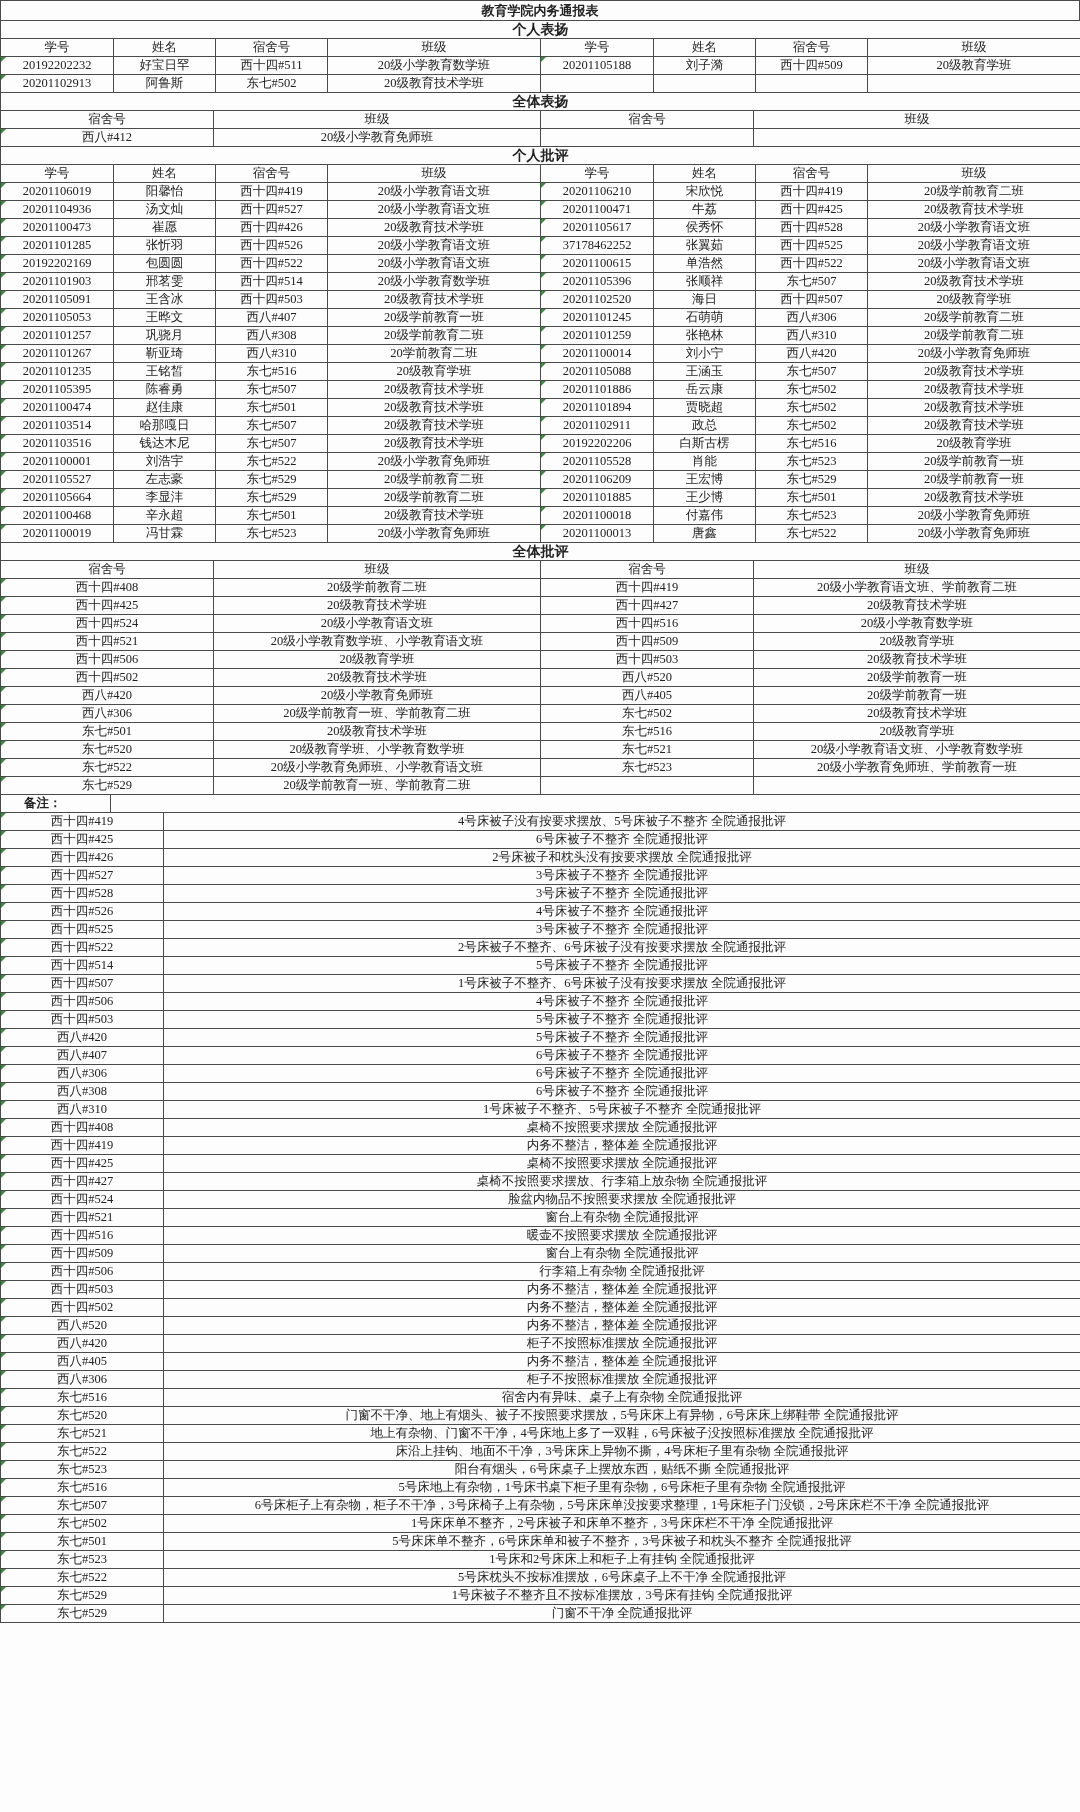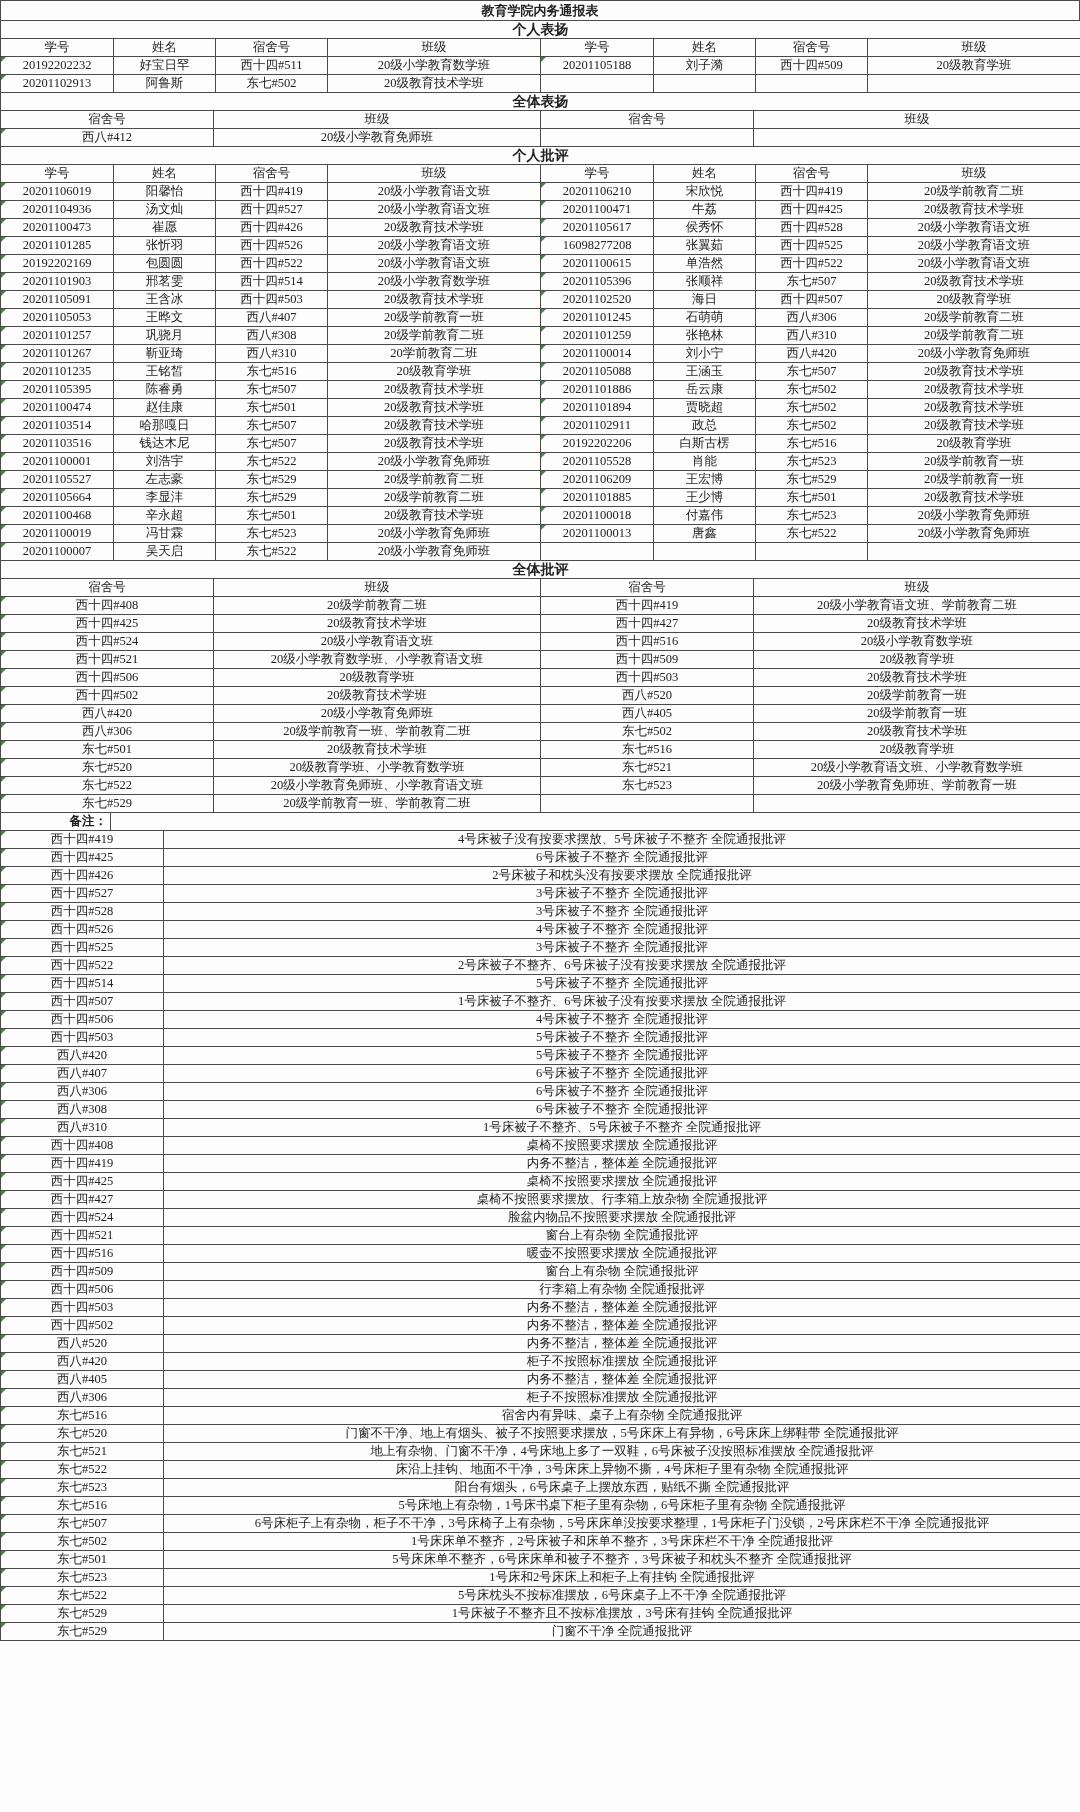--- a/index.html
+++ b/index.html
@@ -28,21 +28,21 @@
     height:19px;
     line-height:19px;
   }
   td.section{
     font-weight:bold;
     font-size:14px;
   }
   td.left{text-align:center;}
   td.remarks-label{
     font-weight:bold;
-    text-align:right;
+    text-align:left;
     padding-left:23px;
   }
   .gm::before{
     content:"";
     position:absolute;
     left:0;top:0;
     border-top:5px solid #3c8a3f;
     border-right:5px solid transparent;
   }
 </style>
@@ -192,21 +192,21 @@
     <td class="gm">20201105617</td>
     <td>侯秀怀</td>
     <td>西十四#528</td>
     <td>20级小学教育语文班</td>
   </tr>
         <tr>
     <td class="gm">20201101285</td>
     <td>张忻羽</td>
     <td>西十四#526</td>
     <td>20级小学教育语文班</td>
-    <td class="gm">16098277208</td>
+    <td class="gm">37178462252</td>
     <td>张翼茹</td>
     <td>西十四#525</td>
     <td>20级小学教育语文班</td>
   </tr>
         <tr>
     <td class="gm">20192202169</td>
     <td>包圆圆</td>
     <td>西十四#522</td>
     <td>20级小学教育语文班</td>
     <td class="gm">20201100615</td>
@@ -357,30 +357,20 @@
         <tr>
     <td class="gm">20201100019</td>
     <td>冯甘霖</td>
     <td>东七#523</td>
     <td>20级小学教育免师班</td>
     <td class="gm">20201100013</td>
     <td>唐鑫</td>
     <td>东七#522</td>
     <td>20级小学教育免师班</td>
   </tr>
-        <tr>
-    <td class="gm">20201100007</td>
-    <td>吴天启</td>
-    <td>东七#522</td>
-    <td>20级小学教育免师班</td>
-    <td></td>
-    <td></td>
-    <td></td>
-    <td></td>
-  </tr>
       </tbody>
   </table>
 
   <table>
     <colgroup>
       <col style="width:213px">
         <col style="width:327px">
         <col style="width:213px">
         <col style="width:327px">
     </colgroup>

